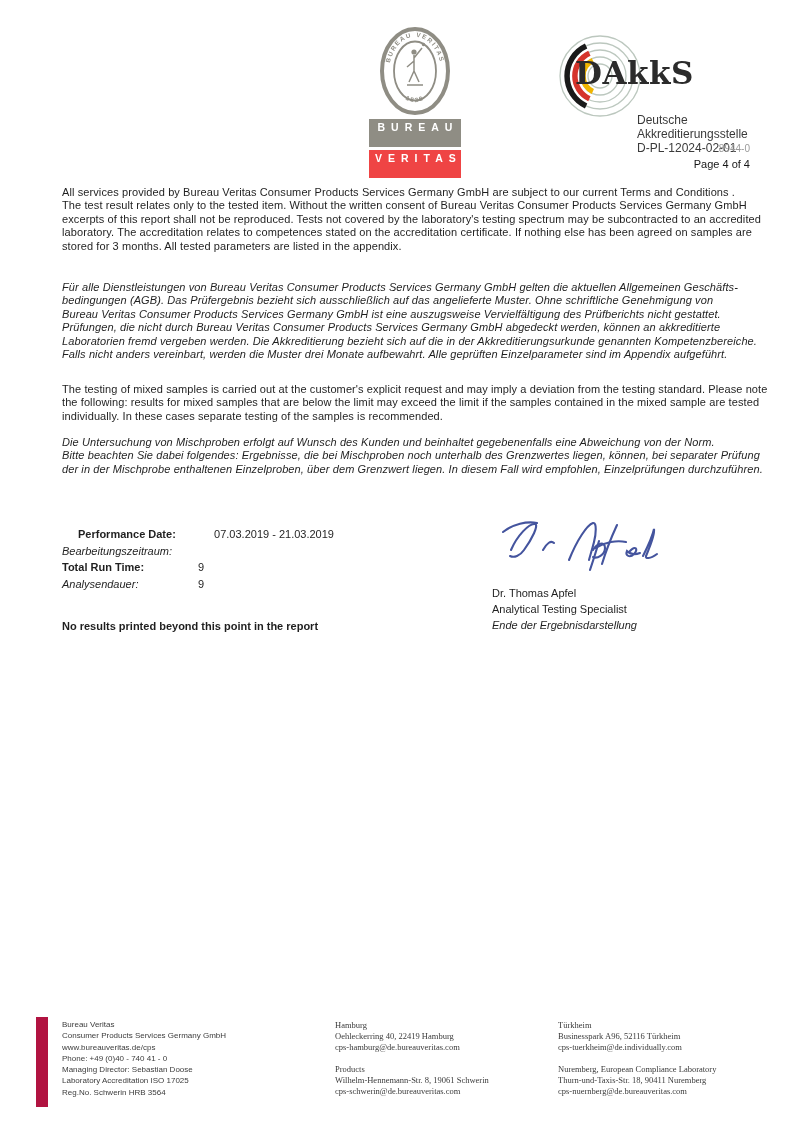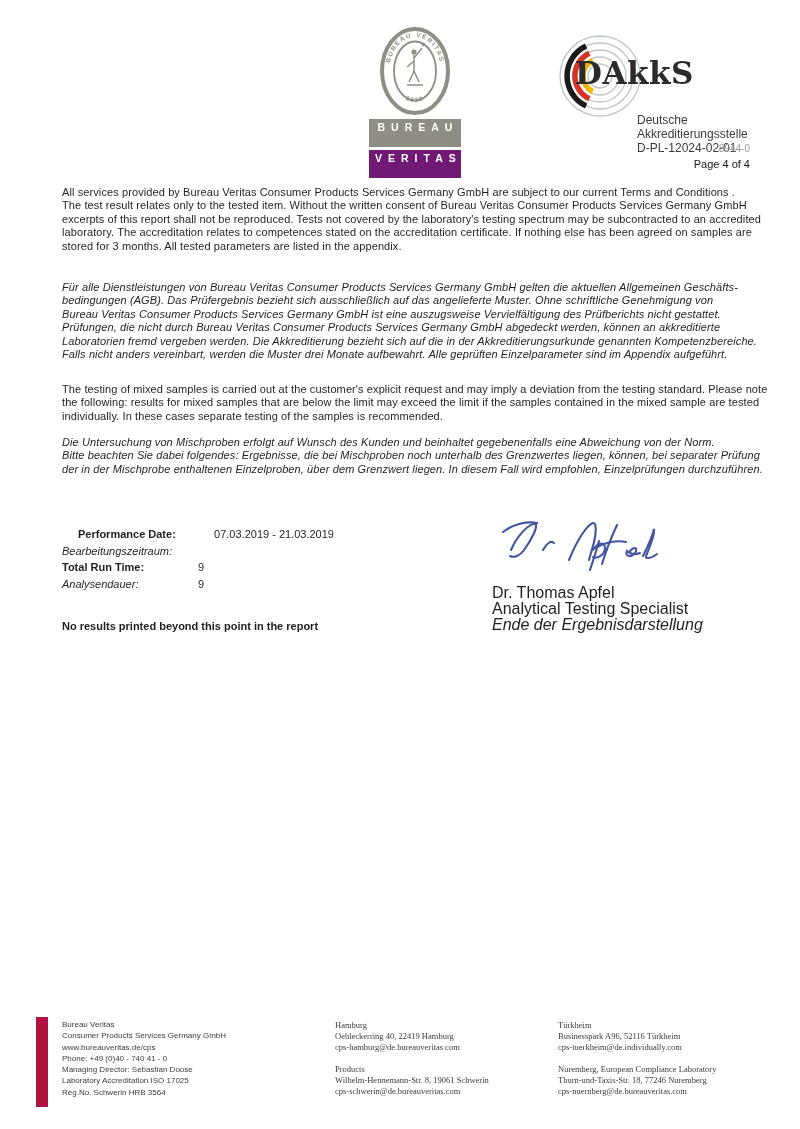--- a/index.html
+++ b/index.html
@@ -5,21 +5,21 @@
   html,body{margin:0;padding:0;background:#fff;}
   .page{position:relative;width:800px;height:1129px;background:#ffffff;overflow:hidden;
         font-family:"Liberation Sans",sans-serif;color:#1f1f1f;}
 
   
   .bv-logo{position:absolute;left:369px;top:26px;width:92px;text-align:center;}
   .bv-emblem{display:block;margin:0 auto;}
   .bv-bar{height:28px;line-height:16px;color:#fff;font-size:10.5px;font-weight:bold;
           letter-spacing:6px;text-indent:6px;text-align:center;margin-top:3px;}
   .bv-bar.gray{background:#8f8d84;}
-  .bv-bar.red{background:#701a75;}
+  .bv-bar.red{background:#ef4444;}
 
   .dakks{position:absolute;left:545px;top:34px;width:220px;height:102px;}
   .dakks-svg{position:absolute;left:0;top:0;}
   .dakks-name{position:absolute;left:30px;top:21px;font-family:"DejaVu Serif",serif;
               font-size:31px;font-weight:600;color:#2b2b2b;letter-spacing:0.5px;}
   .dakks-sub{position:absolute;left:92px;top:51px;font-size:12px;line-height:14px;
              color:#3a3a3a;font-weight:500;margin-top:28px;}
 
   .ref-number{position:absolute;right:50px;top:143px;font-size:10px;color:#9a9a9a;text-align:right;}
   .page-label{position:absolute;right:50px;top:158px;font-size:11px;color:#161616;text-align:right;}
@@ -33,21 +33,21 @@
   
   .drow{position:absolute;left:62px;font-size:11px;line-height:14px;}
   .dlabel{display:inline-block;width:133px;}
   .bold{font-weight:bold;}
   .r1{top:527px;padding-left:16px;} .r2{top:544px;} .r3{top:560px;} .r4{top:577px;}
 
   .notice{position:absolute;left:62px;top:620px;font-size:11px;font-weight:bold;}
 
   
   .sig-svg{position:absolute;left:495px;top:510px;}
-  .sig-block{position:absolute;left:492px;top:585px;font-size:16px;line-height:16px;}
+  .sig-block{position:absolute;left:492px;top:585px;font-size:11px;line-height:16px;}
 
   
   .footer-bar{position:absolute;left:36px;top:1017px;width:12px;height:90px;background:#b11341;}
   .f-company{position:absolute;left:62px;top:1019px;font-size:8px;line-height:11.3px;
              color:#3c3c3c;white-space:pre-line;}
   .f-col{position:absolute;top:1020px;font-family:"Liberation Serif",serif;
          font-size:8.5px;line-height:11px;color:#3a3a3a;}
   .f-mid{left:335px;} .f-right{left:558px;}
   .f-loc{margin-bottom:11px;}
 </style>
@@ -187,18 +187,18 @@
   </div>
 
   <div class="f-col f-right">
     <div class="f-loc">
       <div>Türkheim</div>
       <div>Businesspark A96, 52116 Türkheim</div>
       <div>cps-tuerkheim@de.individually.com</div>
     </div>
     <div class="f-loc">
       <div>Nuremberg, European Compliance Laboratory</div>
-      <div>Thurn-und-Taxis-Str. 18, 77246 Nuremberg</div>
+      <div>Thurn-und-Taxis-Str. 18, 90411 Nuremberg</div>
       <div>cps-nuernberg@de.bureauveritas.com</div>
     </div>
   </div>
 
 </div>
 
 </body></html>

